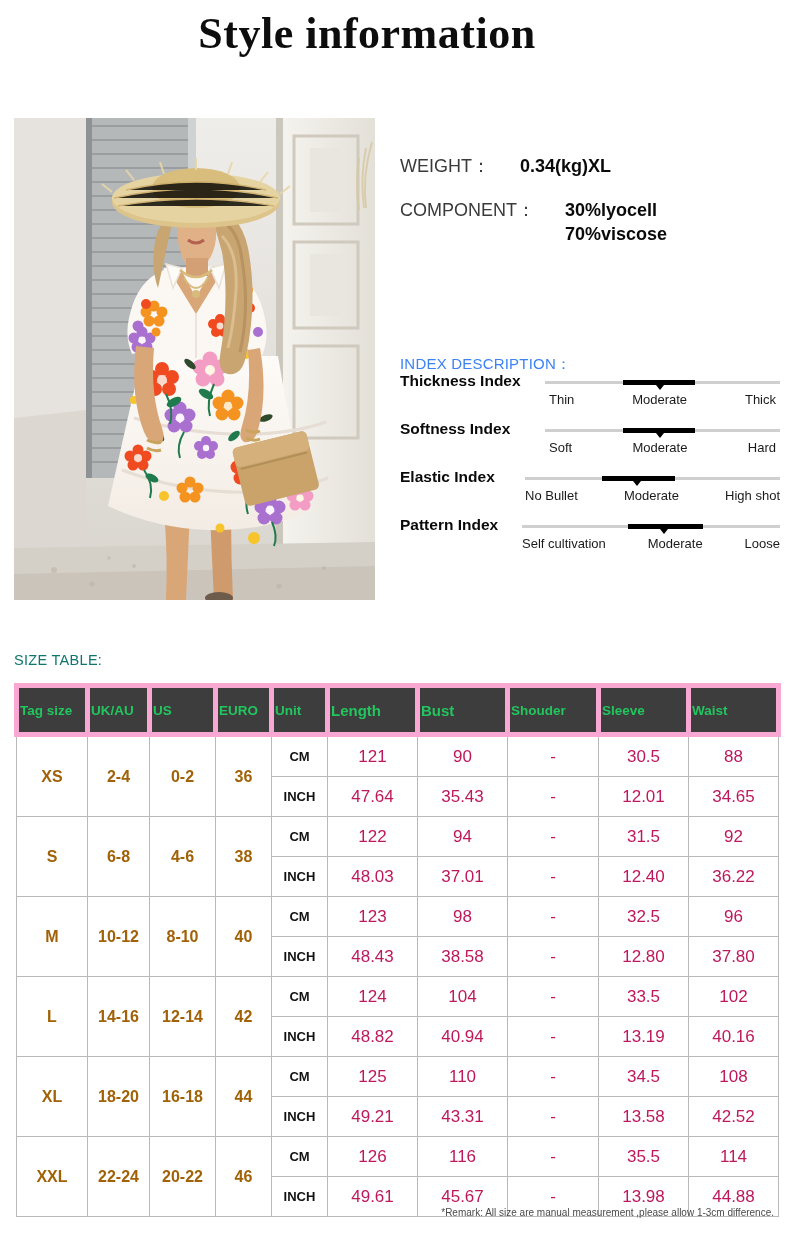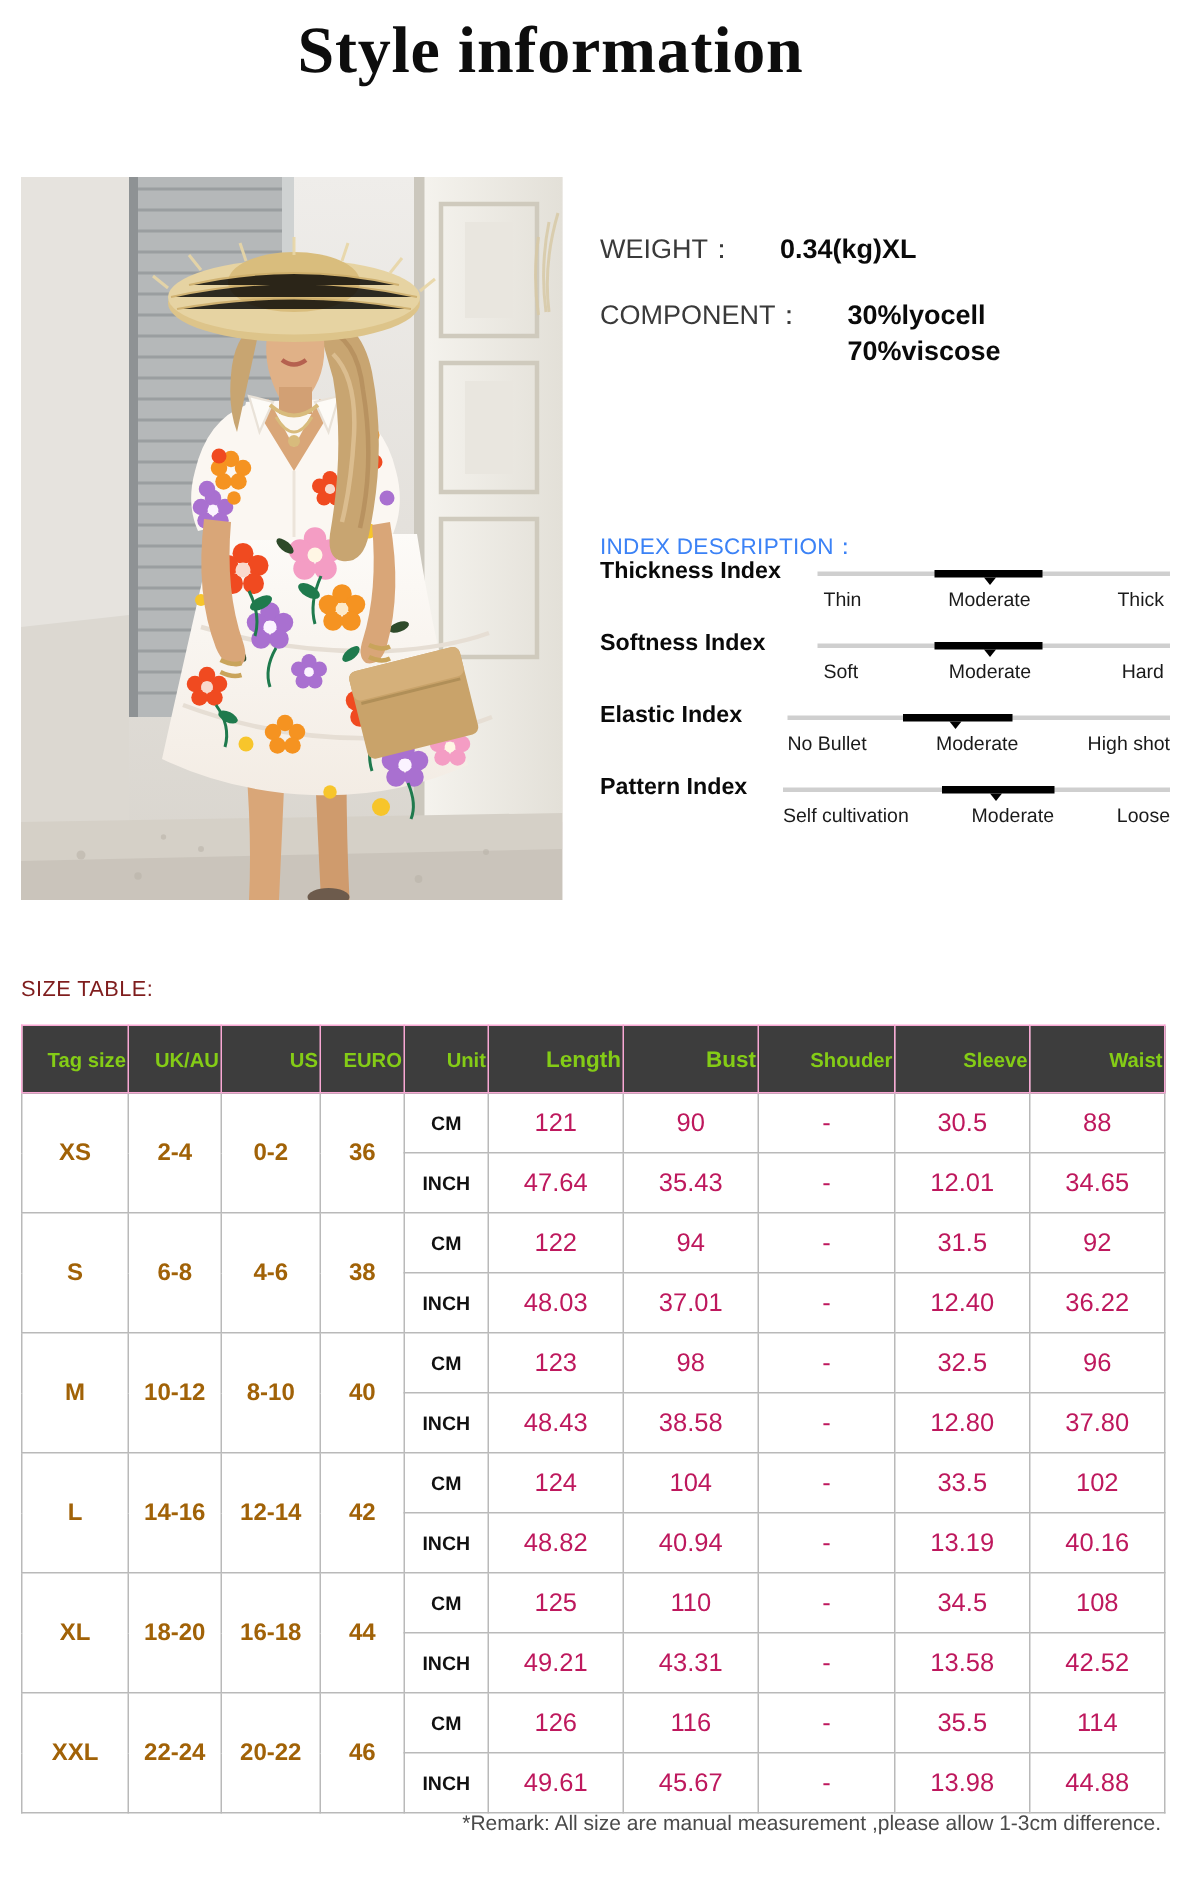--- a/index.html
+++ b/index.html
@@ -139,39 +139,39 @@
     white-space: nowrap;
   }
   .slider-labels span { display: block; }
 
   
   .size-table-title {
     position: absolute;
     left: 14px;
     top: 652px;
     font-size: 14.5px;
-    color: #7f1d1d;
+    color: #0f766e;
     letter-spacing: 0.3px;
   }
   table.size-table {
     position: absolute;
     left: 14px;
     top: 683px;
     width: 762px;
     border-collapse: collapse;
     table-layout: fixed;
     font-size: 15px;
   }
   table.size-table th {
     background: #3d3d3d;
-    color: #84cc16;
+    color: #22c55e;
     font-weight: 700;
     height: 42px;
-    border: 1px solid #f9a8d4;
-    text-align: right;
+    border: 5px solid #f9a8d4;
+    text-align: left;
     vertical-align: middle;
   }
   table.size-table th.small { font-size: 13.5px; }
   table.size-table td {
     border: 1px solid #b9b9b9;
     text-align: center;
     vertical-align: middle;
     height: 37px;
     color: #1a1a1a;
   }
@@ -184,21 +184,21 @@
     font-weight: 700;
     font-size: 13px;
     color: #111;
   }
   table.size-table td.val { font-size: 17px; color: #be185d; }
 
   .remark {
     position: absolute;
     right: 16px;
     top: 1207px;
-    font-size: 14px;
+    font-size: 10px;
     color: #4a4a4a;
     white-space: nowrap;
   }
 </style>
 </head>
 <body>
 
 <div class="page-title">Style information</div>
 
 <div class="photo">

